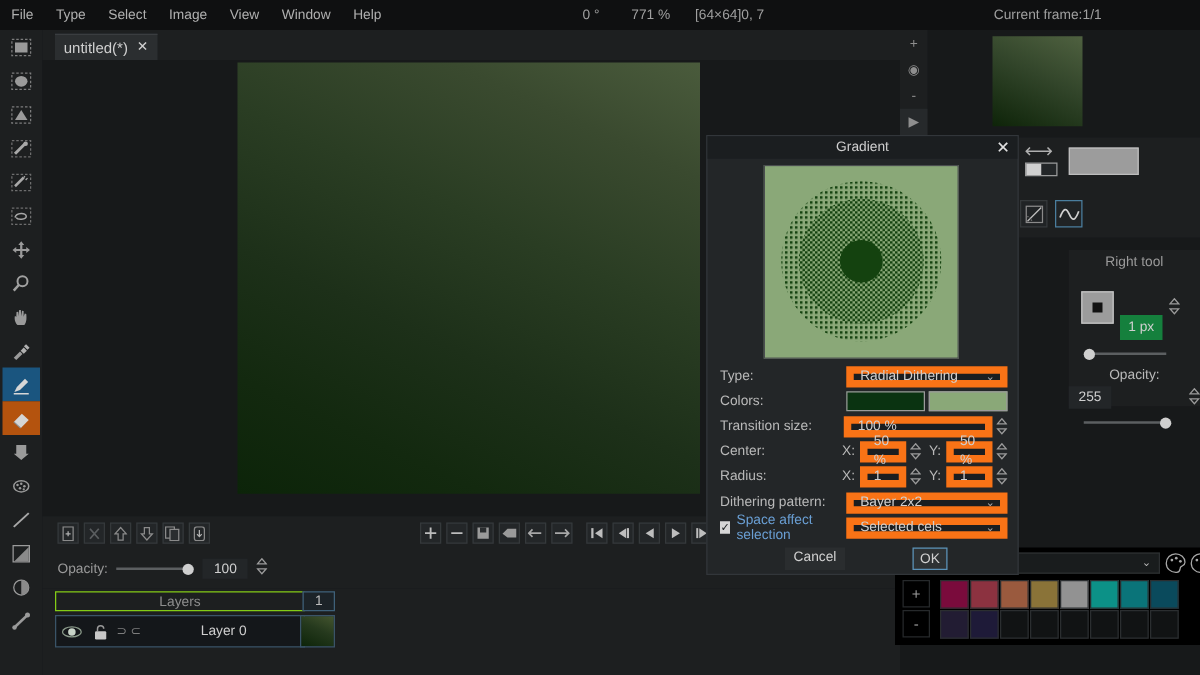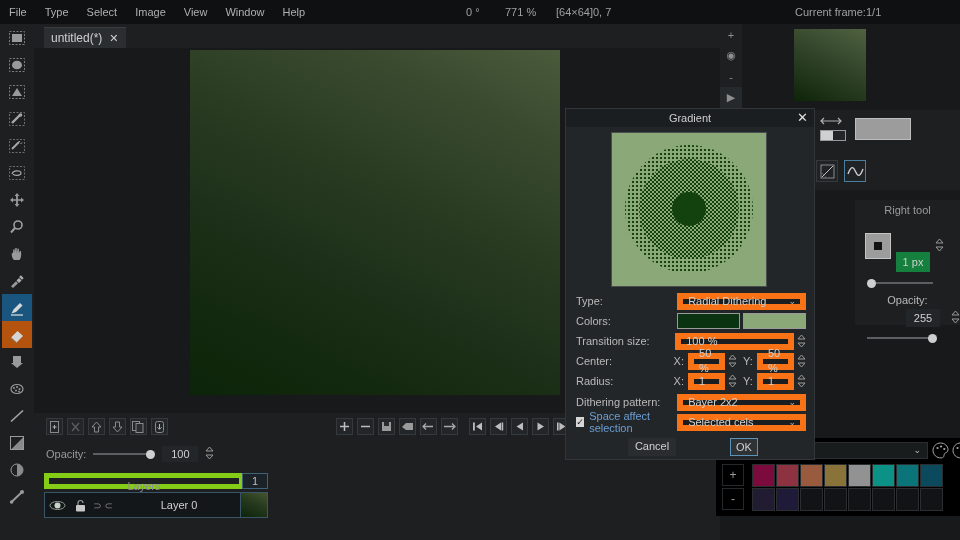--- a/index.html
+++ b/index.html
@@ -61,21 +61,21 @@
                   background:#cfcfcf; }
   .numbox { width:36px; height:16px; background:#232628; color:#cfcfcf;
             font-size:11px; text-align:center; line-height:16px; }
   .spin { display:inline-block; width:9px; }
 
   
   .layerspanel { position:absolute; left:34px; top:471px; width:686px; height:69px;
                  background:#1d1f20; }
   .layers-head { position:absolute; left:10px; top:2px; width:200px; height:16px;
                  text-align:center; line-height:16px; font-size:11px; color:#8e8e8e;
-                 border:5px solid #84cc16; }
+                 border:1px solid #84cc16; }
   .frame-cell { position:absolute; left:208px; top:2px; width:26px; height:16px;
                 border:1px solid #3f6179; background:#1c2328; color:#bcbcbc;
                 font-size:11px; text-align:center; line-height:15px; }
   .layer-row { position:absolute; left:10px; top:21px; width:200px; height:26px;
                border:1px solid #3a5468; background:#14171a; display:flex;
                align-items:center; }
   .layer-name { flex:1; text-align:center; font-size:11px; color:#cfcfcf; }
   .layer-thumb { position:absolute; left:206px; top:21px; width:28px; height:26px;
                  border:1px solid #3a5468;
                  background:linear-gradient(205deg,#44552f 0%,#25391d 45%,#0d2409 100%); }
@@ -499,21 +499,21 @@
             <path d="M4.5 1 L8 5 L1 5 Z" fill="none" stroke="#9a9a9a"></path>
             <path d="M4.5 13 L8 9 L1 9 Z" fill="none" stroke="#9a9a9a"></path>
           </svg>
       </span>
     </div>
     <div class="slider" style="width:66px;margin:5px 0 0 12px;">
       <span class="track" style="width:66px"></span>
         <span class="knob" style="left:0px"></span>
     </div>
     <div style="text-align:center;margin-top:5px;">Opacity:</div>
-    <div style="display:flex;align-items:center;gap:11px;justify-content:flex-end;margin-top:3px;">
+    <div style="display:flex;align-items:center;gap:11px;justify-content:space-between;margin-top:3px;">
       <div class="numbox" style="width:34px;height:18px;line-height:18px;">255</div>
       <span class="spin">
         <svg width="9" height="14">
             <path d="M4.5 1 L8 5 L1 5 Z" fill="none" stroke="#9a9a9a"></path>
             <path d="M4.5 13 L8 9 L1 9 Z" fill="none" stroke="#9a9a9a"></path>
           </svg>
       </span>
     </div>
     <div class="slider" style="width:70px;margin:5px 0 0 12px;">
       <span class="track" style="width:70px"></span>

